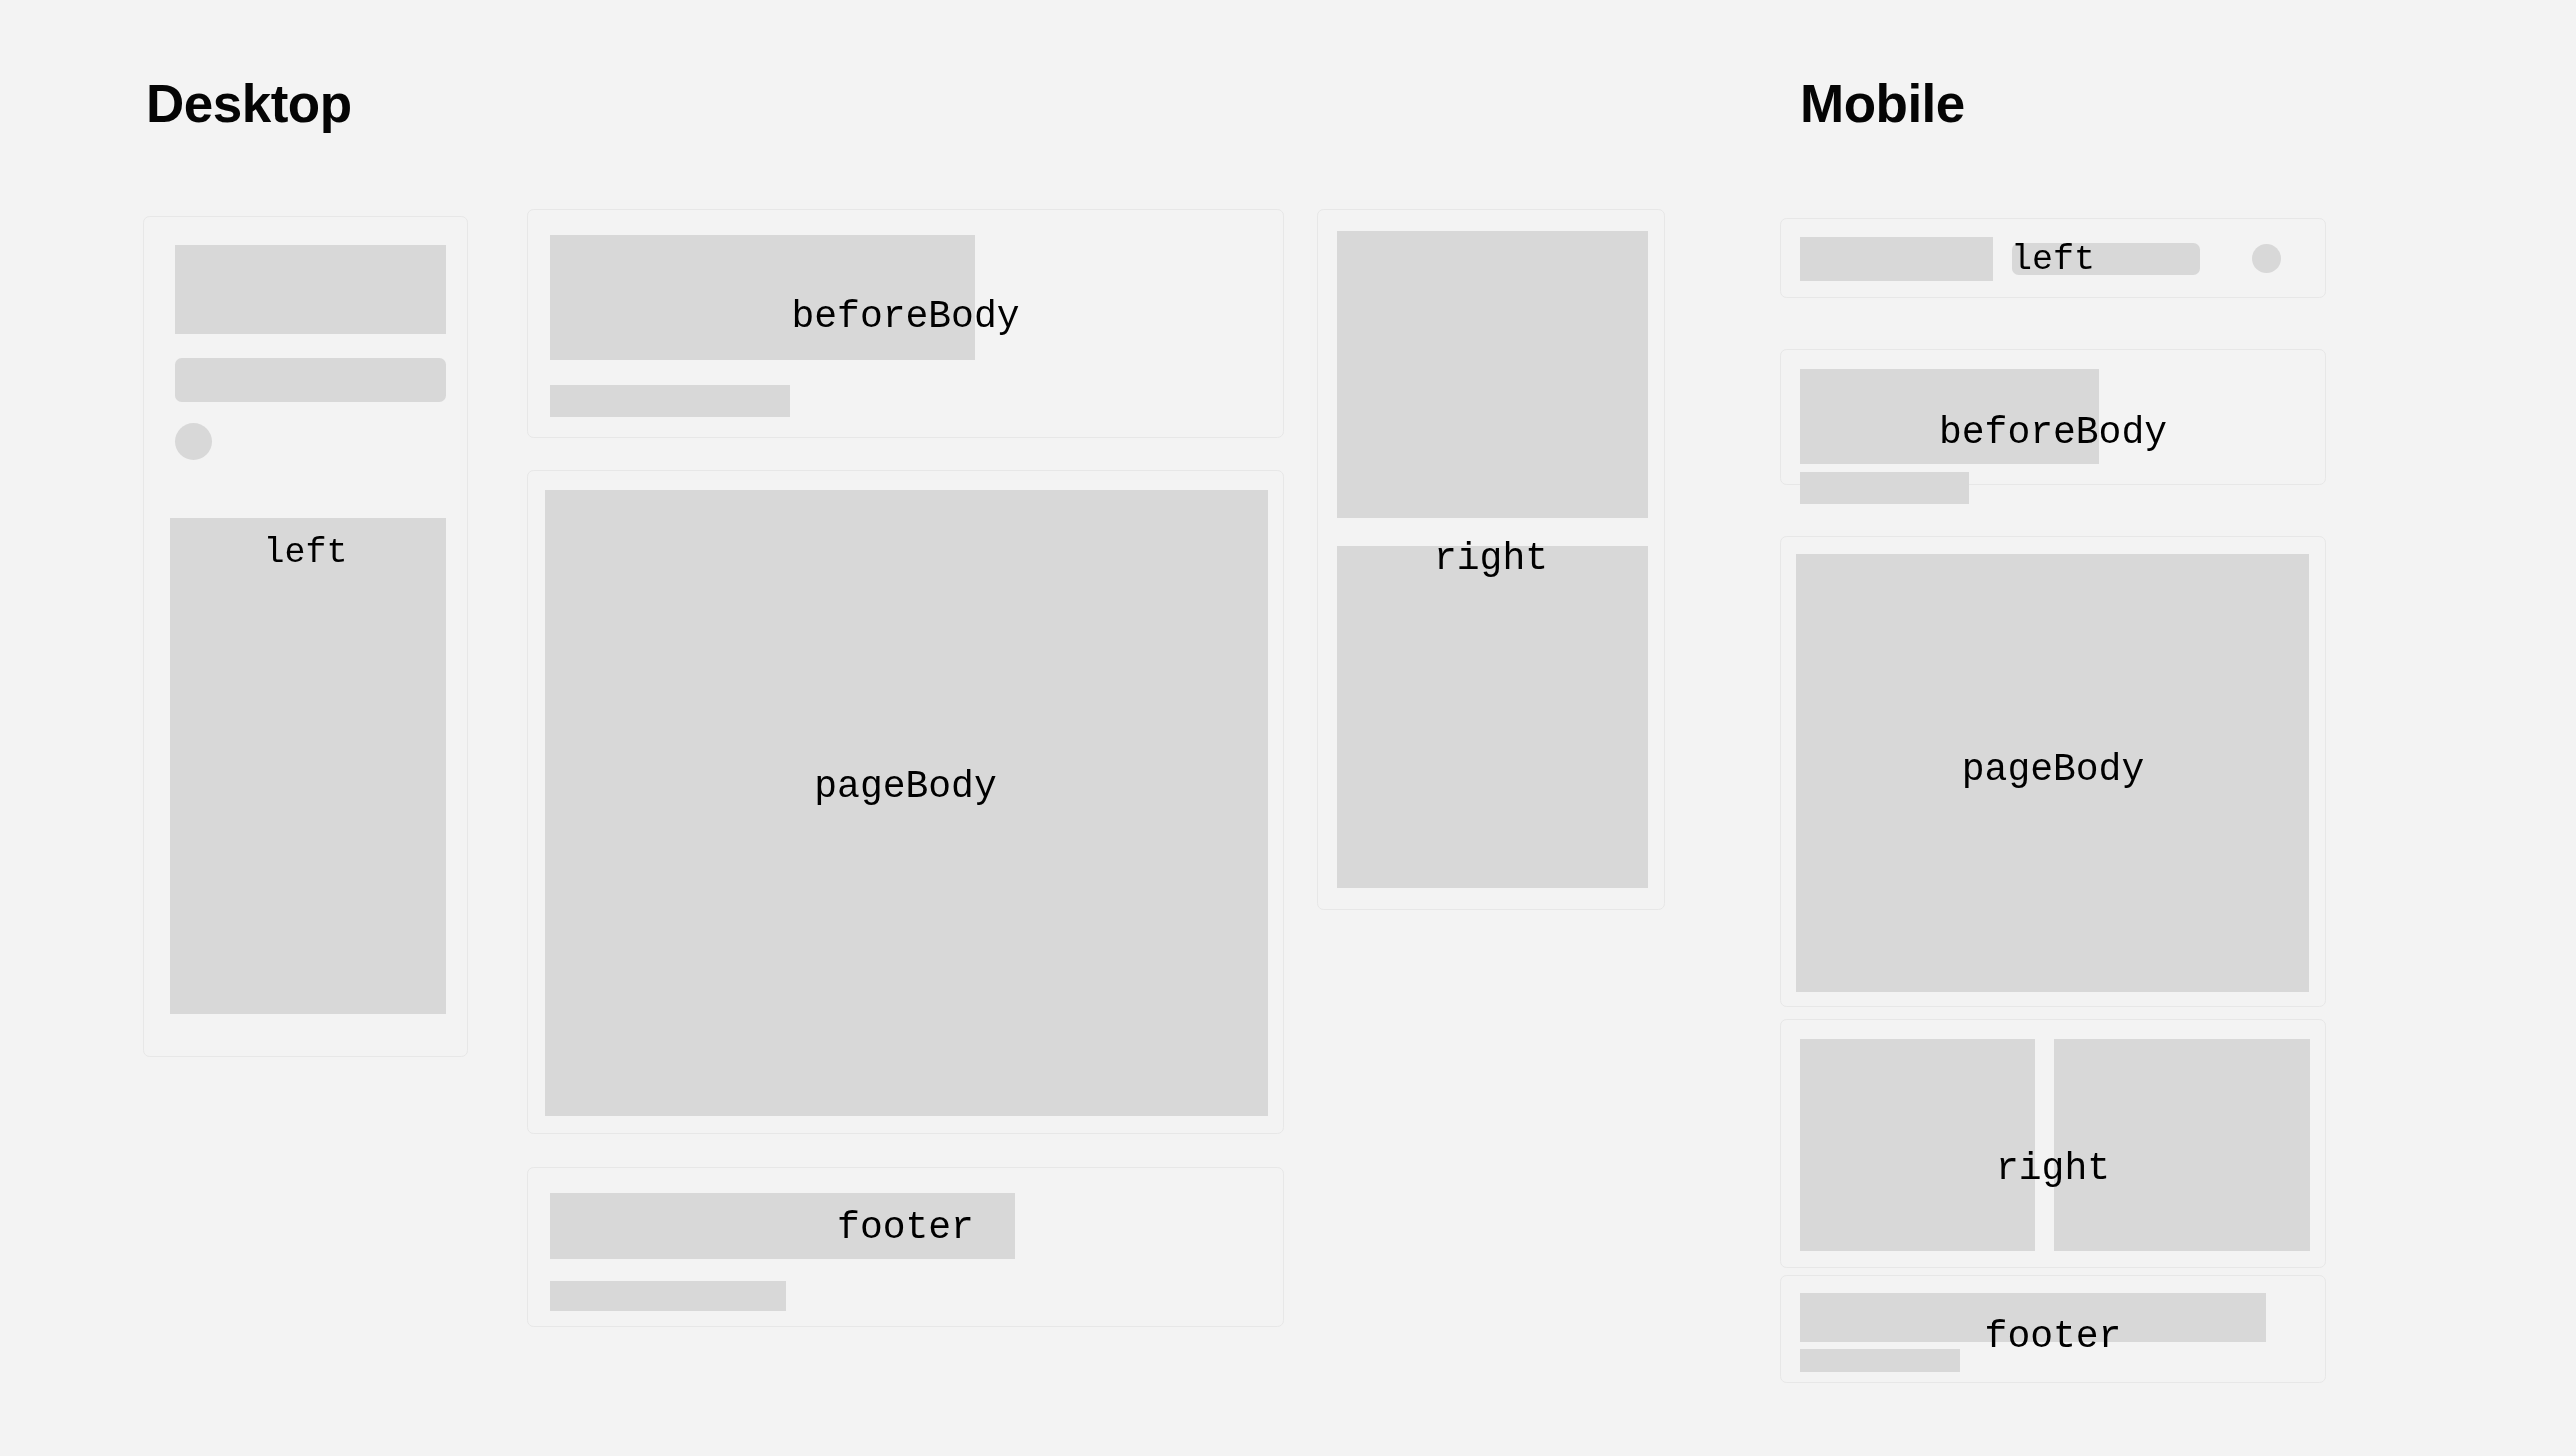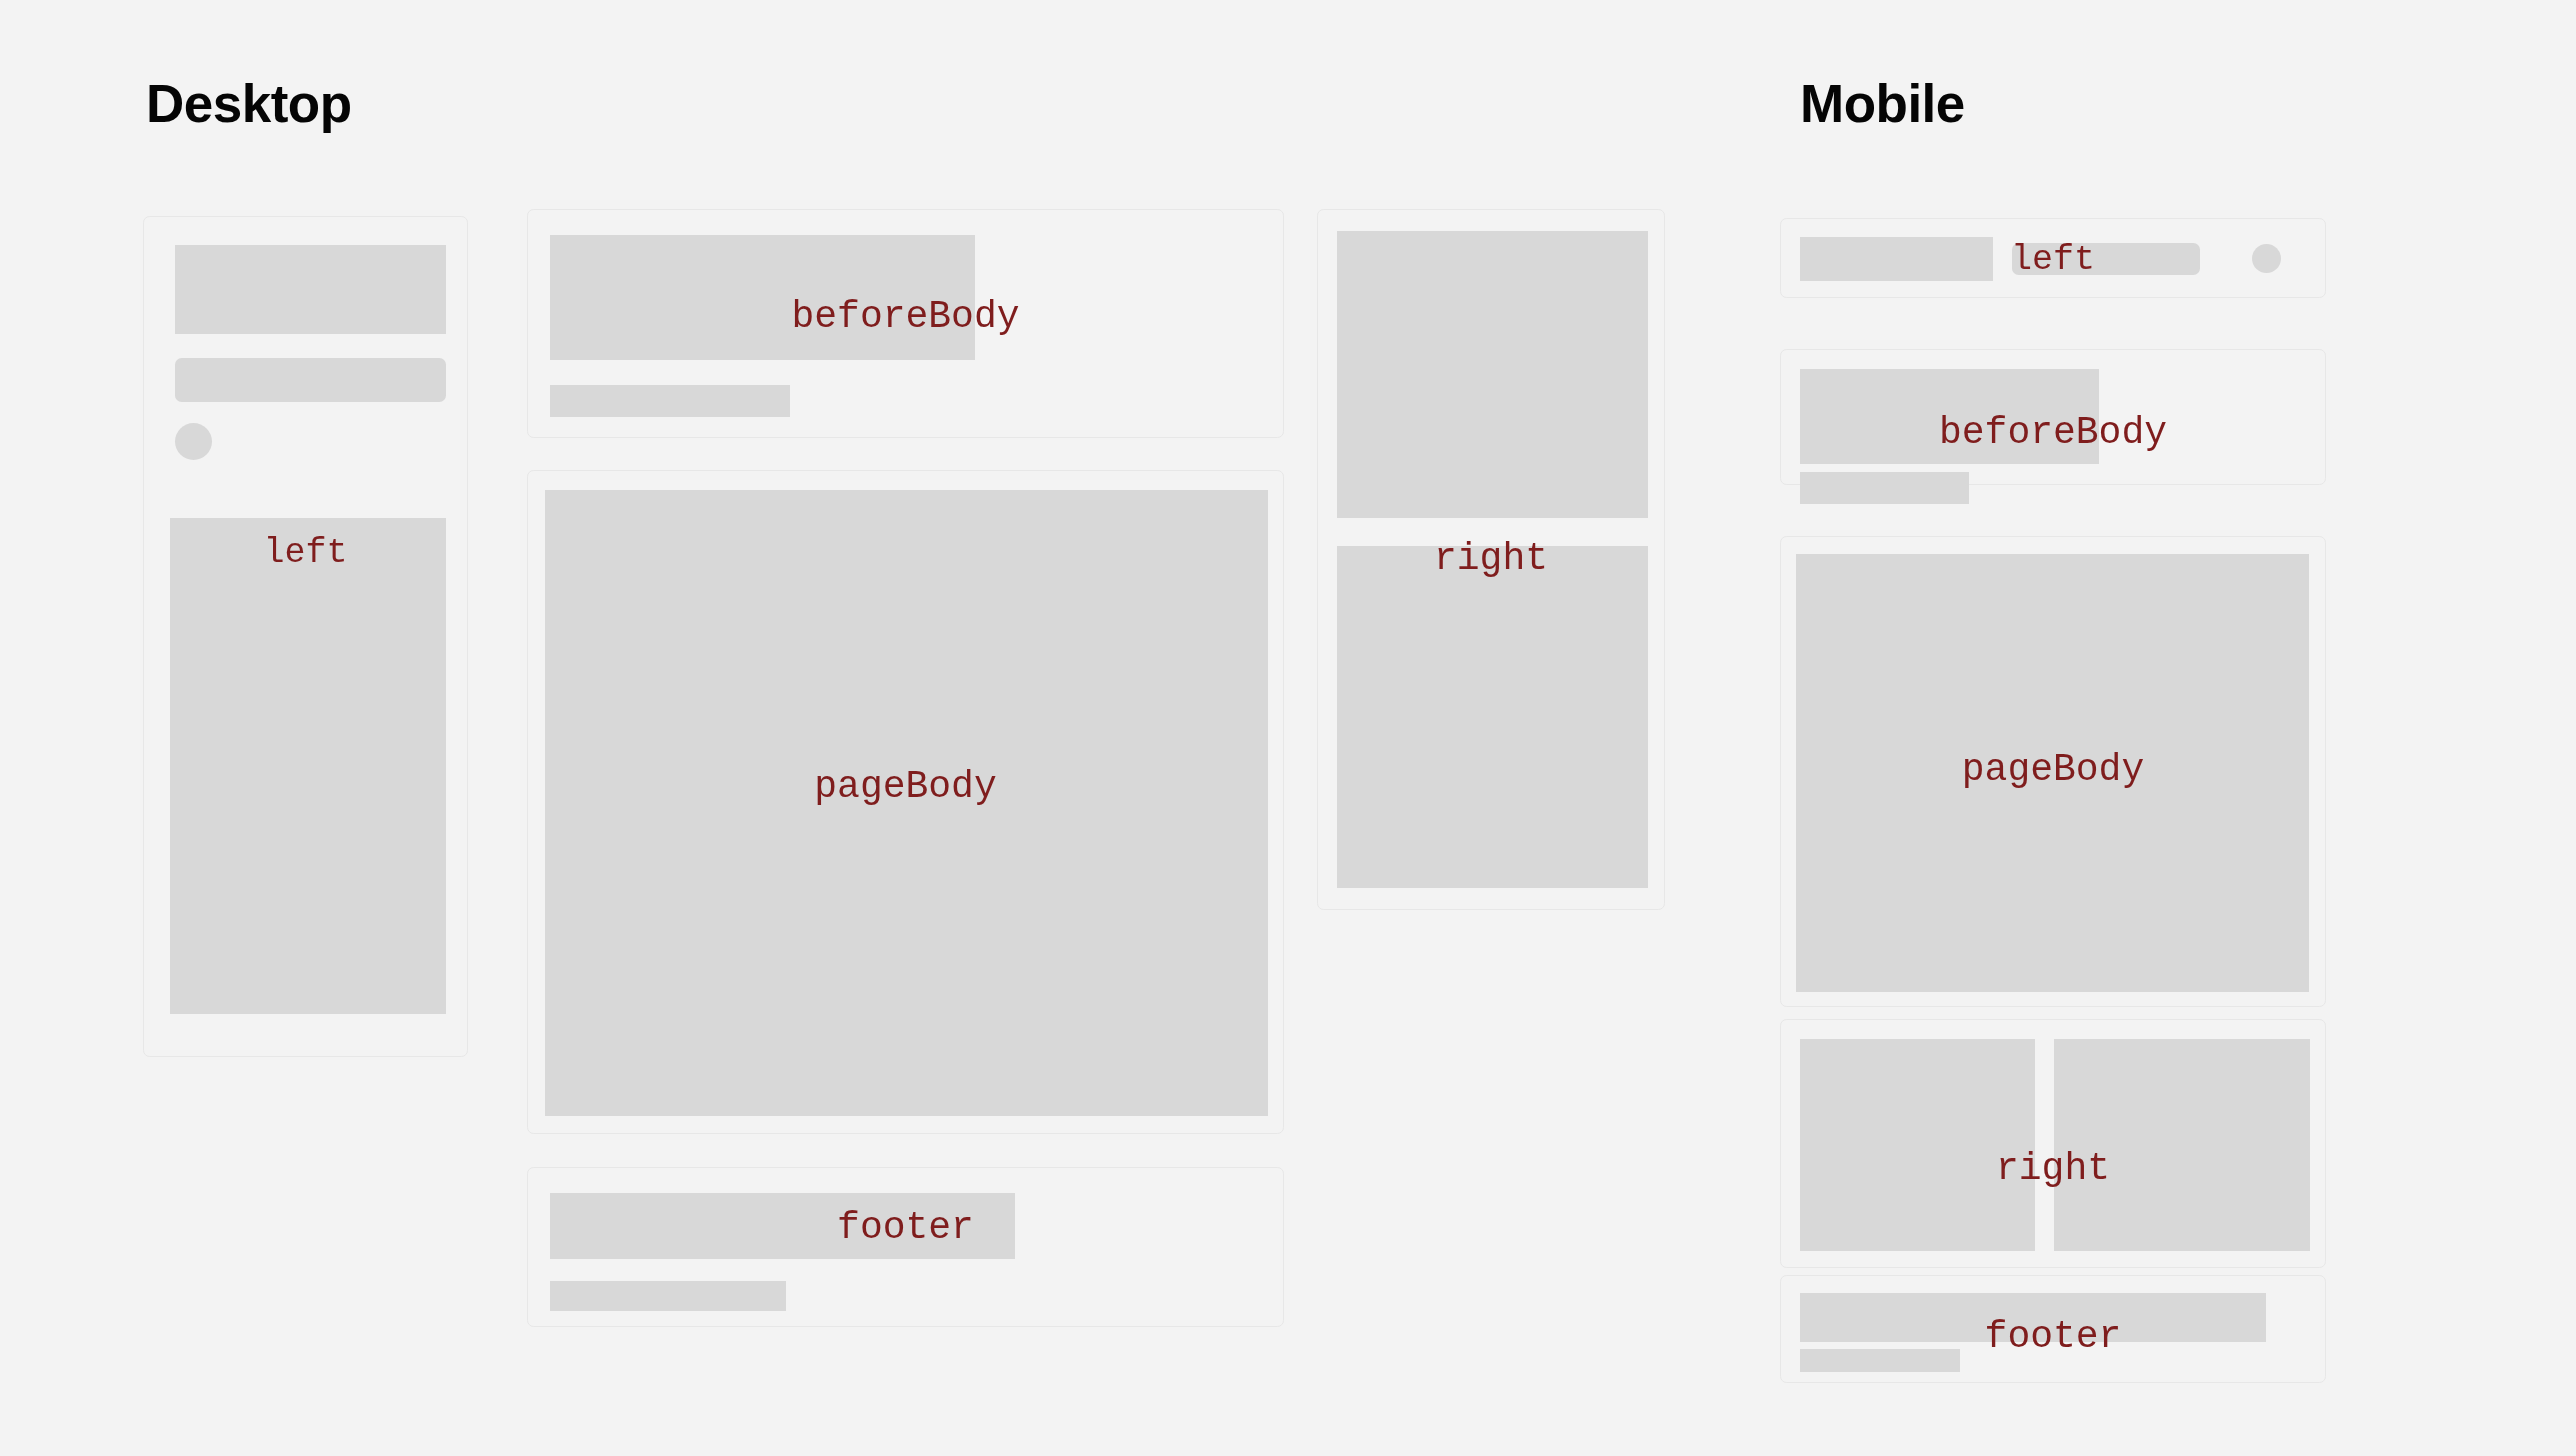--- a/index.html
+++ b/index.html
@@ -46,21 +46,21 @@
     position: absolute;
     background: #d8d8d8;
   }
   .sk.rounded { border-radius: 6.6px; }
   .sk.circle  { border-radius: 50%; }
 
   
   .region-label {
     position: absolute;
     font-family: "Liberation Mono", "DejaVu Sans Mono", monospace;
-    color: #7f1d1d;
+    color: #000000;
     line-height: 1;
     white-space: nowrap;
     text-align: center;
     pointer-events: none;
   }
 
   
 
   
   #desk-left-panel { left: 143px; top: 216px; width: 325px; height: 841px; }

